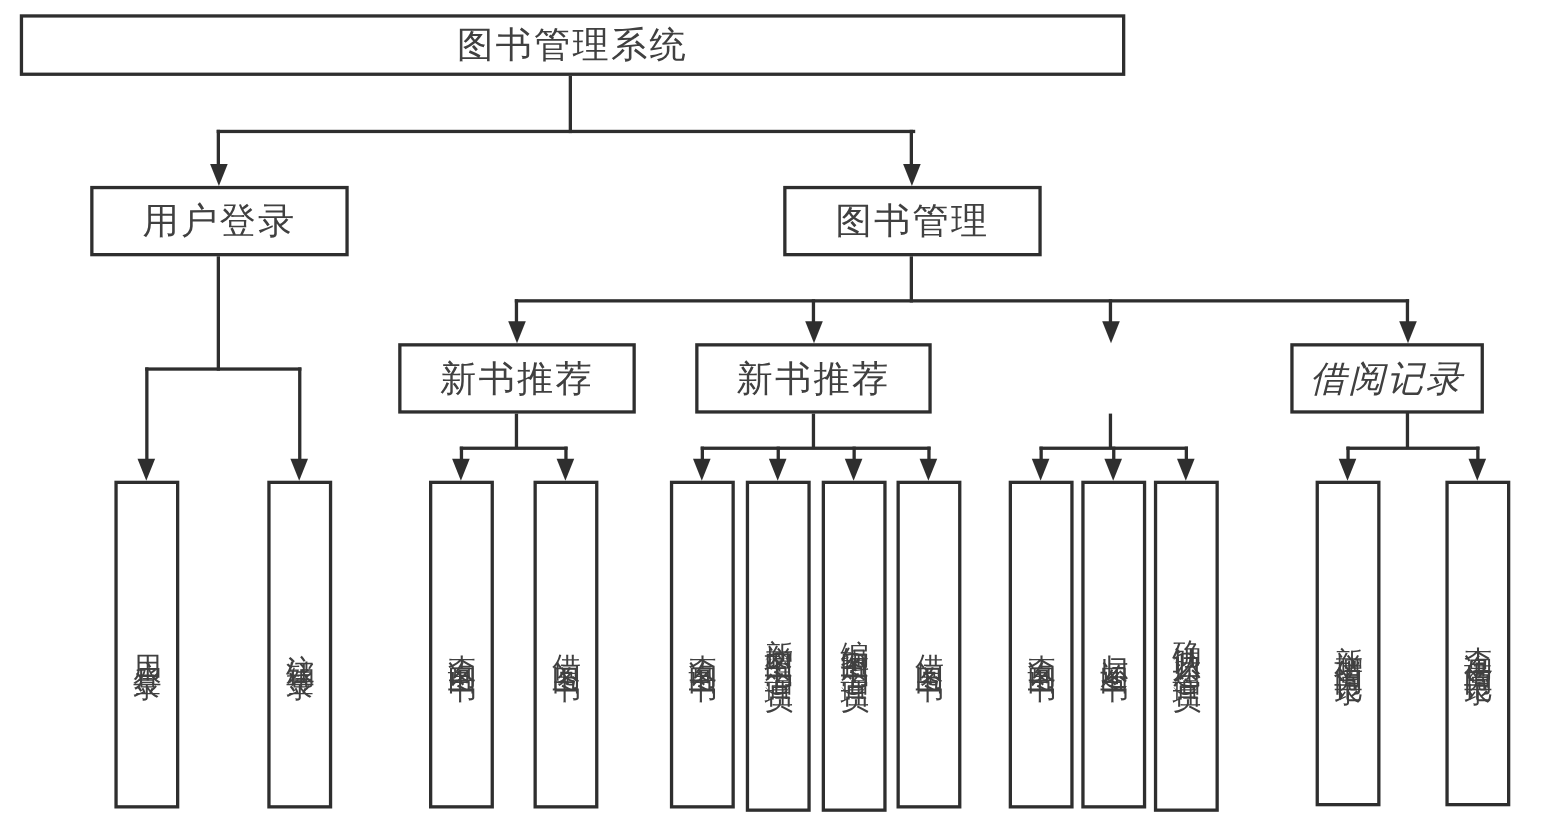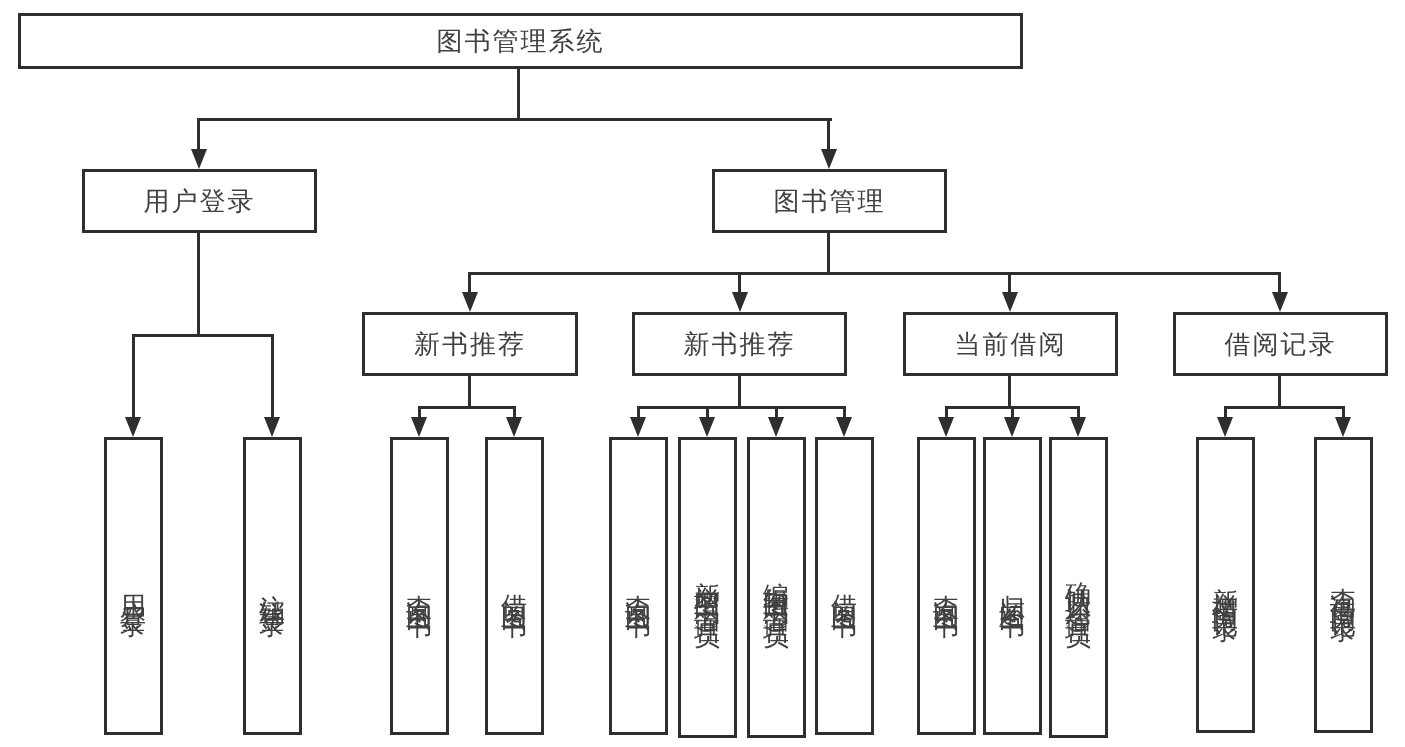--- a/index.html
+++ b/index.html
@@ -11,21 +11,21 @@
   html,body{margin:0;padding:0;background:var(--bg);}
   .canvas{
     position:relative;width:1405px;height:747px;background:var(--bg);
     font-family:"DejaVu Sans","Liberation Sans",sans-serif;
     color:var(--text);overflow:hidden;
   }
   .box{
     position:absolute;box-sizing:border-box;border:3px solid var(--line);
     background:#fff;display:flex;align-items:center;justify-content:center;
   }
-  .hnode{font-size:26px;letter-spacing:2px;white-space:nowrap;}
+  .hnode{font-size:33px;letter-spacing:2px;white-space:nowrap;}
   .leaf .vtext{
     display:block;writing-mode:vertical-lr;text-orientation:mixed;
     font-size:26px;letter-spacing:6px;line-height:1;
   }
   .vl{position:absolute;width:3px;background:var(--line);}
   .hl{position:absolute;height:3px;background:var(--line);}
   .arr{
     position:absolute;width:0;height:0;
     border-left:8px solid transparent;border-right:8px solid transparent;
     border-top:20px solid var(--line);
@@ -53,25 +53,22 @@
   </div>
 
   <div class="box hnode" style="left:712px;top:169px;width:235px;height:64px;">
     <span>图书管理</span>
   </div>
 
   <div class="box hnode" style="left:632px;top:312px;width:215px;height:64px;">
     <span>新书推荐</span>
   </div>
 
-  <div class="box hnode" style="left:903px;top:312px;width:215px;height:64px;">
-    <span>当前借阅</span>
-  </div>
 
-  <div class="box hnode" style="left:1173px;top:312px;width:215px;height:64px;">
+  <div class="box hnode" style="left:1173px;top:312px;width:176px;height:64px;font-style:italic;">
     <span>借阅记录</span>
   </div>
 
   <div class="box leaf" style="left:104px;top:437px;width:59px;height:298px;">
     <span class="vtext">用户登录</span>
   </div>
   <div class="box leaf" style="left:243px;top:437px;width:59px;height:298px;">
     <span class="vtext">注销登录</span>
   </div>
 

